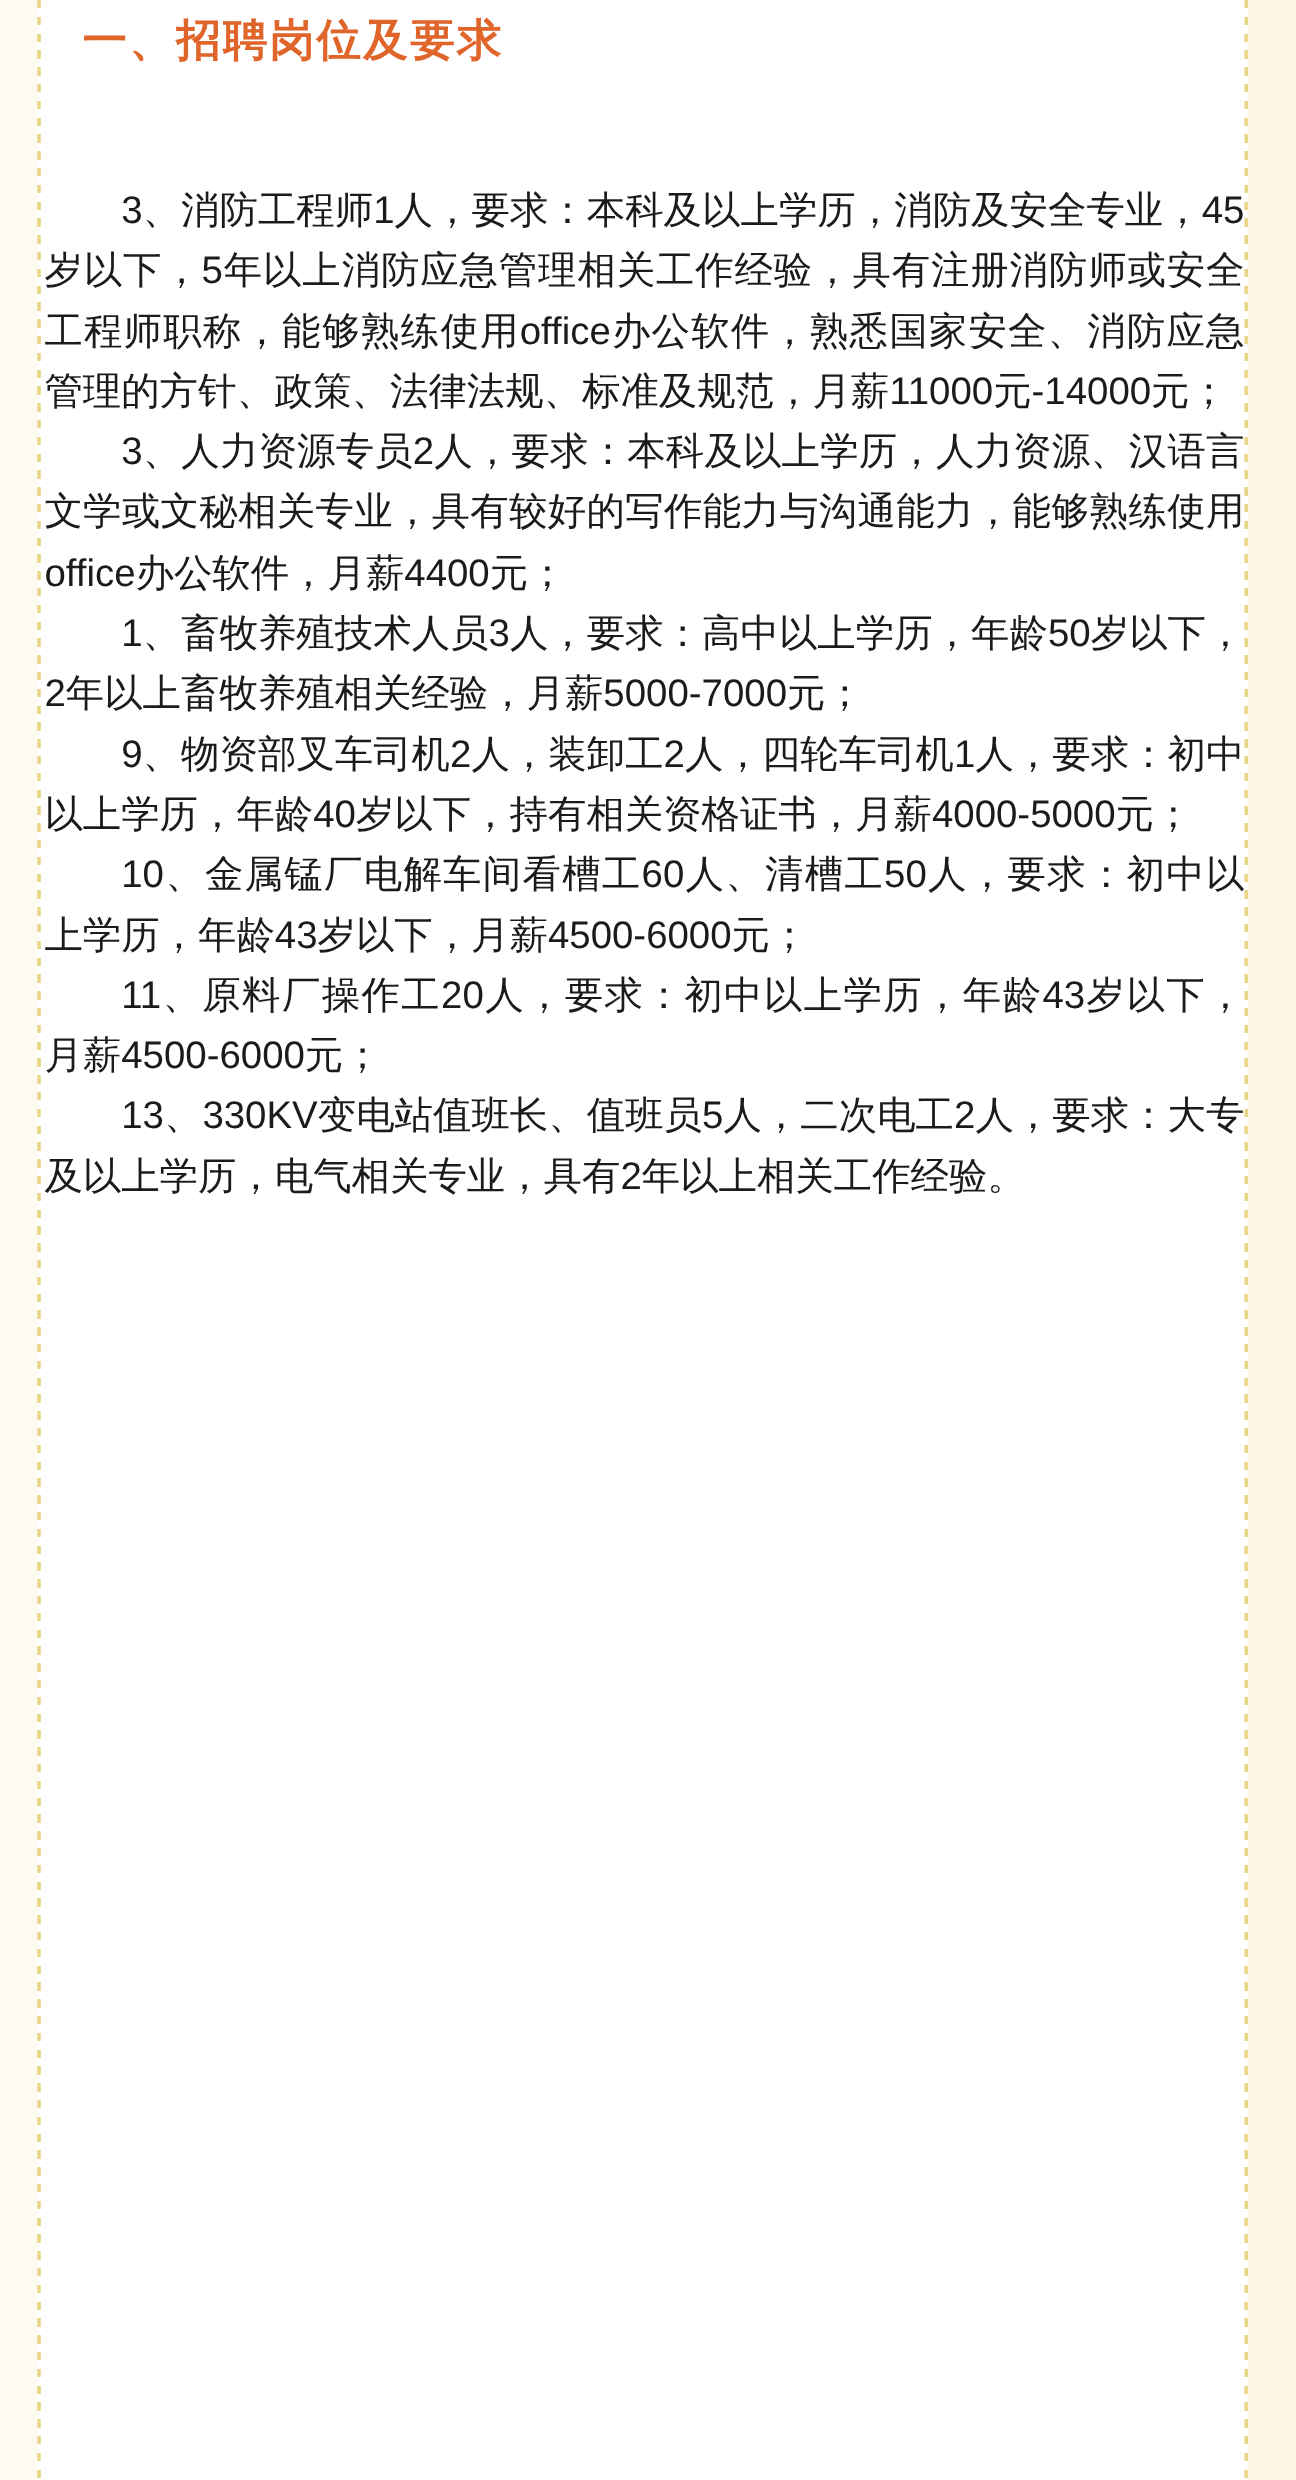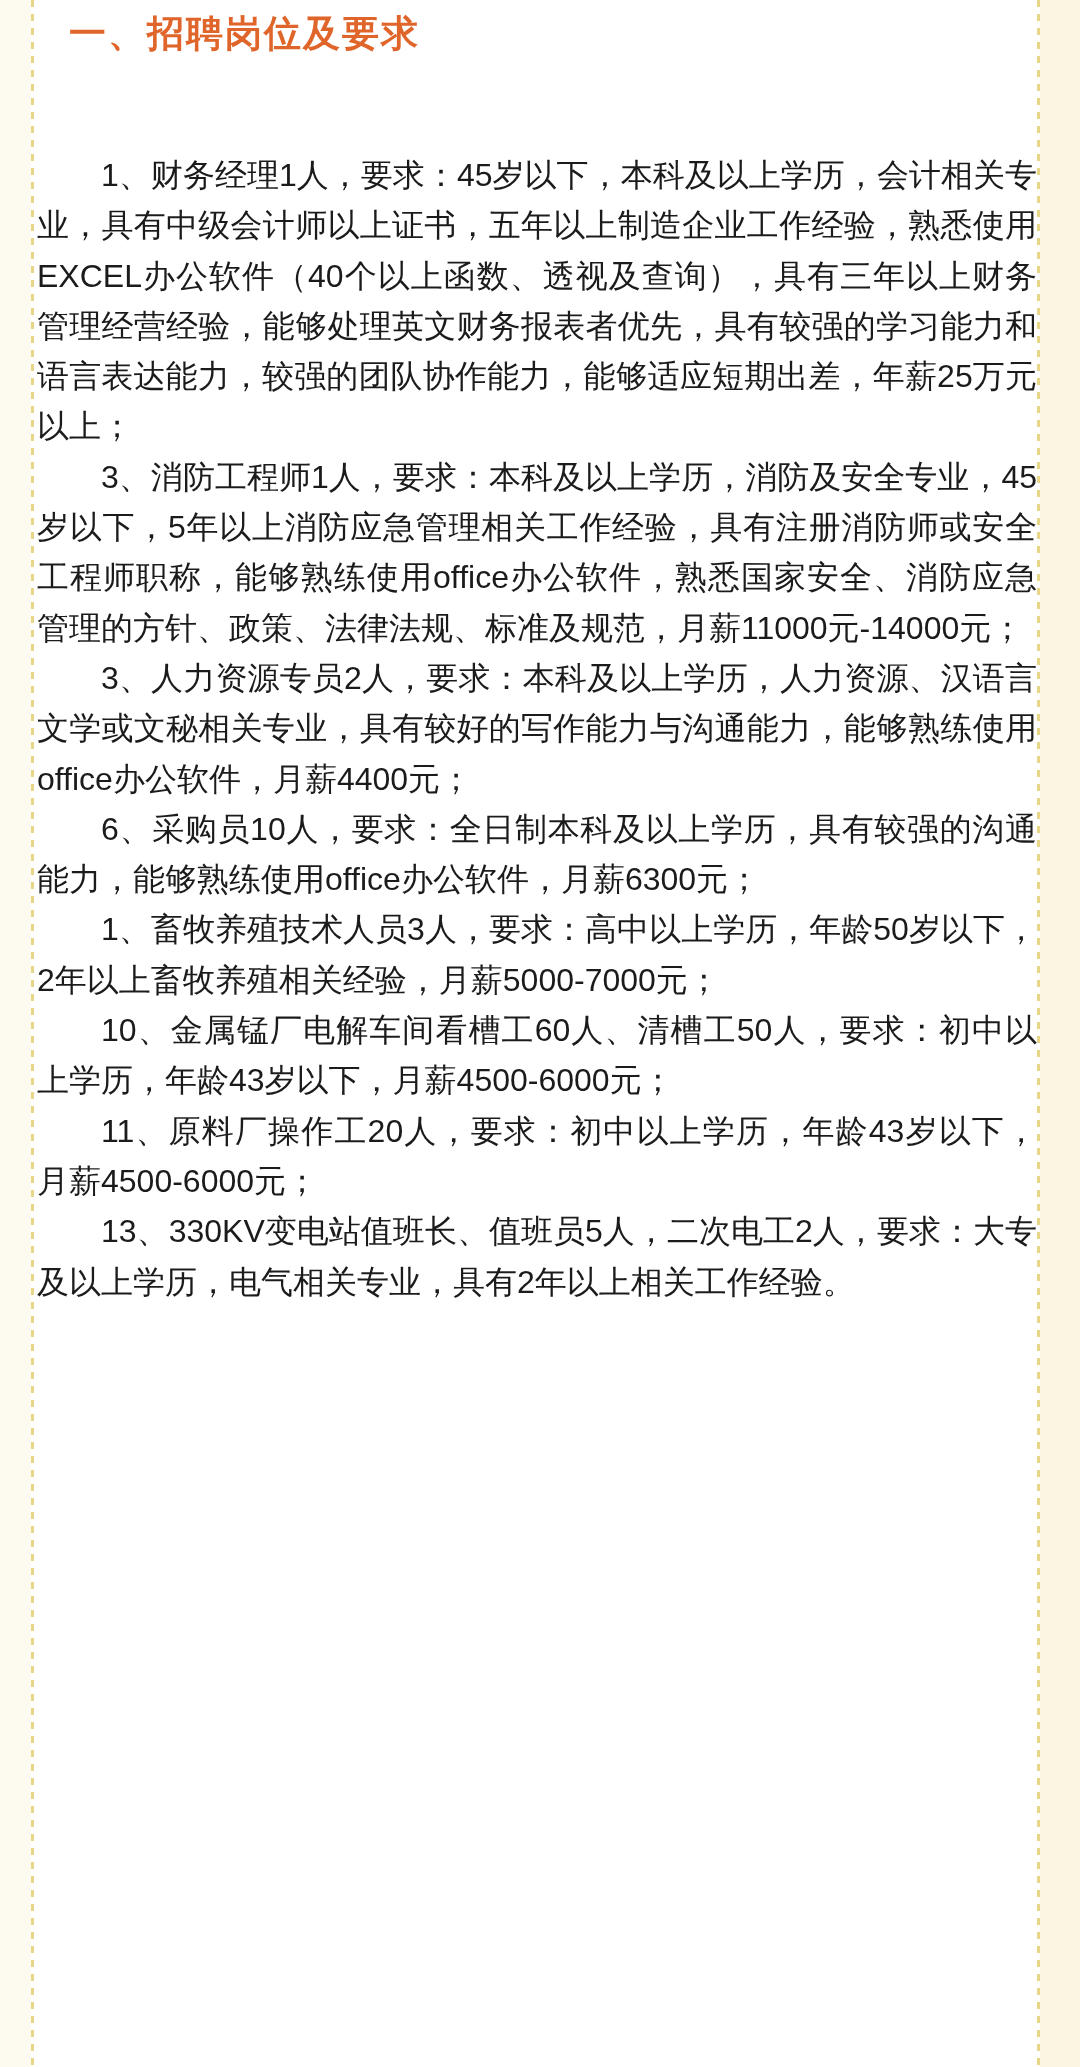--- a/index.html
+++ b/index.html
@@ -78,24 +78,23 @@
   <div class="strip-left"></div>
   <div class="strip-right"></div>
   <div class="dash-line dash-left"></div>
   <div class="dash-line dash-right"></div>
 
   <div class="content">
 
     <h1 class="section-heading">一、招聘岗位及要求</h1>
 
     <div class="body-text">
-      <p>1、财务经理1人，要求：45岁以下，本科及以上学历，会计相关专业，具有中级会计师以上证书，五年以上制造企业工作经验，熟悉使用EXCEL办公软件（40个以上函数、透视及查询），具有三年以上财务管理经营经验，能够处理英文财务报表者优先，具有较强的学习能力和语言表达能力，较强的团队协作能力，能够适应短期出差，年薪25万元以上；</p>
       <p>3、消防工程师1人，要求：本科及以上学历，消防及安全专业，45岁以下，5年以上消防应急管理相关工作经验，具有注册消防师或安全工程师职称，能够熟练使用office办公软件，熟悉国家安全、消防应急管理的方针、政策、法律法规、标准及规范，月薪11000元-14000元；</p>
       <p>3、人力资源专员2人，要求：本科及以上学历，人力资源、汉语言文学或文秘相关专业，具有较好的写作能力与沟通能力，能够熟练使用office办公软件，月薪4400元；</p>
-      <p>6、采购员10人，要求：全日制本科及以上学历，具有较强的沟通能力，能够熟练使用office办公软件，月薪6300元；</p>
       <p>1、畜牧养殖技术人员3人，要求：高中以上学历，年龄50岁以下，2年以上畜牧养殖相关经验，月薪5000-7000元；</p>
+      <p>9、物资部叉车司机2人，装卸工2人，四轮车司机1人，要求：初中以上学历，年龄40岁以下，持有相关资格证书，月薪4000-5000元；</p>
       <p>10、金属锰厂电解车间看槽工60人、清槽工50人，要求：初中以上学历，年龄43岁以下，月薪4500-6000元；</p>
       <p>11、原料厂操作工20人，要求：初中以上学历，年龄43岁以下，月薪4500-6000元；</p>
       <p>13、330KV变电站值班长、值班员5人，二次电工2人，要求：大专及以上学历，电气相关专业，具有2年以上相关工作经验。</p>
     </div>
 
   </div>
 </div>
 
 </body></html>

